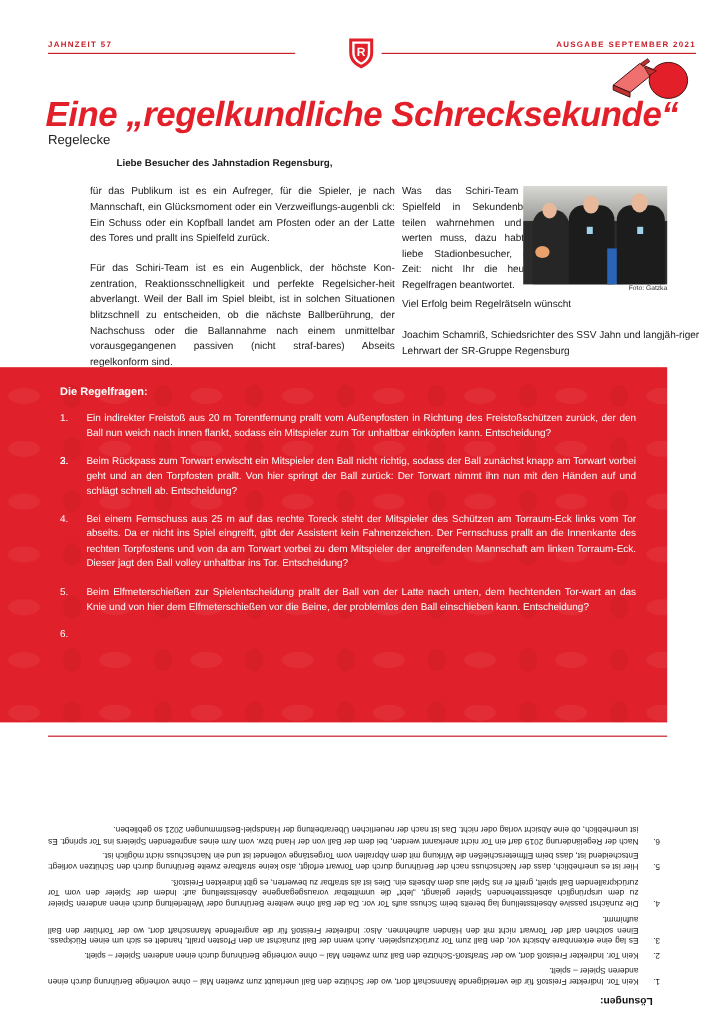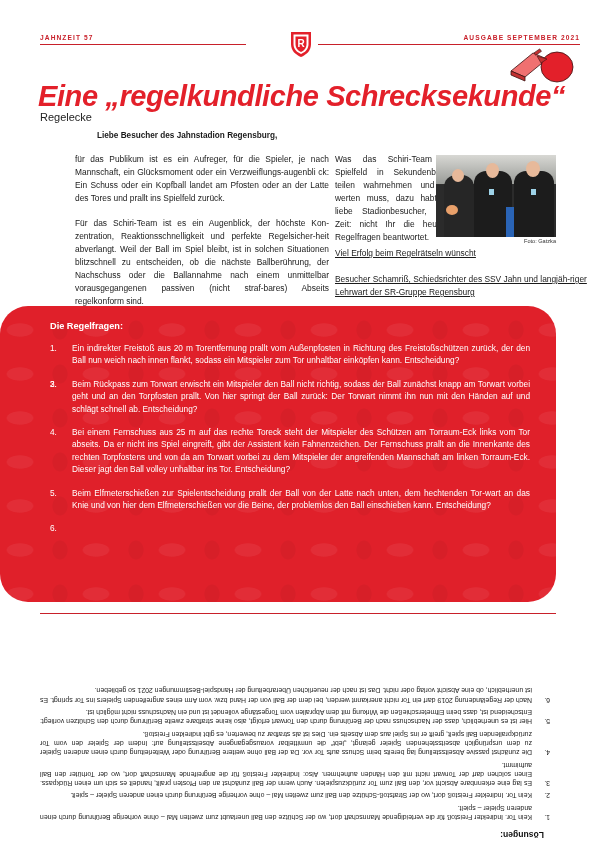--- a/index.html
+++ b/index.html
@@ -21,40 +21,39 @@
   .title {
     position: absolute; left: 38px; top: 80px; font-size: 29px; font-weight: bold; color: #e3202a;
     letter-spacing: -0.4px; white-space: nowrap; font-style: italic;
   }
   .salute { position: absolute; left: 50px; top: 131px; font-size: 8.2px; font-weight: bold; margin-left: 47px; }
   .col { position: absolute; font-size: 8.4px; line-height: 13px; text-align: justify; margin-left: 25px; }
   .col p { margin: 0 0 12px 0; }
   .col-left { left: 50px; top: 153px; width: 254px; }
   .col-right-top { left: 310px; top: 153px; width: 120px; }
   .col-right-bottom { left: 310px; top: 247px; width: 270px; text-align: left; }
-  .col-right-bottom p { margin: 0 0 13px 0; text-decoration: underline; }
+  .col-right-bottom p { margin: 0 0 13px 0; }
   .photo {
     position: absolute; left: 436px; top: 155px; width: 120px; height: 82px; overflow: hidden;
     background: linear-gradient(180deg, #d8d8d4 0%, #9a9c98 35%, #2b2b2b 36%, #2b2b2b 100%);
   }
   .photo .ref { position: absolute; bottom: 0; background: #1c1c1c; border-radius: 12px 12px 0 0; }
   .photo .head { position: absolute; border-radius: 50%; background: #e7b99a; }
   .photo .shirt-blue { position: absolute; background: #2a64b6; }
   .photo .badge { position: absolute; width: 5px; height: 6px; background: #9ed3e8; }
   .photo-caption { position: absolute; left: 500px; top: 238px; font-size: 5.6px; color: #333; width: 56px; text-align: right; }
 
   .questions-box {
     position: absolute; left: 0; top: 306px; width: 556px; height: 296px;
     background: #e0202a;
     background-image:
       radial-gradient(ellipse 14px 7px at 20px 24px, rgba(255,255,255,0.06) 90%, transparent 100%),
       radial-gradient(ellipse 8px 10px at 60px 24px, rgba(0,0,0,0.04) 90%, transparent 100%);
     background-size: 76px 44px;
     color: #ffffff;
-    border-radius: 28px;
   }
   .q-heading { position: absolute; left: 50px; top: 15px; font-size: 9.2px; font-weight: bold; }
   .q-list { position: absolute; left: 50px; top: 36px; width: 480px; margin: 0; padding: 0; list-style: none; }
   .q-item { position: relative; padding-left: 22px; font-size: 8.3px; line-height: 12.4px; margin-bottom: 11px; text-align: justify; }
   .q-num { position: absolute; left: 0; top: 0; }
   .divider { position: absolute; left: 40px; top: 613px; width: 516px; height: 1px; background: #c8202a; }
 
   .solutions {
     position: absolute; left: 40px; top: 620px; width: 516px; height: 220px;
     transform: rotate(180deg); transform-origin: center center;
@@ -104,21 +103,21 @@
   <div class="shirt-blue" style="left:70px;top:52px;width:12px;height:30px;"></div>
   <div class="ref" style="left:78px;width:40px;height:66px;"></div>
   <div class="head" style="left:90px;top:6px;width:14px;height:16px;"></div>
   <div class="badge" style="left:53px;top:34px;"></div>
   <div class="badge" style="left:95px;top:34px;"></div>
   <div style="position:absolute;left:10px;top:50px;width:12px;height:10px;border-radius:50%;background:#e9a06a;"></div>
 </div>
 <div class="photo-caption">Foto: Gatzka</div>
 <div class="col col-right-bottom">
   <p>Viel Erfolg beim Regelrätseln wünscht</p>
-  <p>Besucher Schamriß, Schiedsrichter des SSV Jahn und langjäh-riger Lehrwart der SR-Gruppe Regensburg</p>
+  <p>Joachim Schamriß, Schiedsrichter des SSV Jahn und langjäh-riger Lehrwart der SR-Gruppe Regensburg</p>
 </div>
 
 <div class="questions-box">
   <div class="q-heading">Die Regelfragen:</div>
   <ol class="q-list">
     <li class="q-item"><span class="q-num">1.</span><span>Ein indirekter Freistoß aus 20 m Torentfernung prallt vom Außenpfosten in Richtung des Freistoßschützen zurück, der den Ball nun weich nach innen flankt, sodass ein Mitspieler zum Tor unhaltbar einköpfen kann. Entscheidung?</span></li>
     <li class="q-item"><span class="q-num">2.</span></li>
     <li class="q-item"><span class="q-num">3.</span><span>Beim Rückpass zum Torwart erwischt ein Mitspieler den Ball nicht richtig, sodass der Ball zunächst knapp am Torwart vorbei geht und an den Torpfosten prallt. Von hier springt der Ball zurück: Der Torwart nimmt ihn nun mit den Händen auf und schlägt schnell ab. Entscheidung?</span></li>
     <li class="q-item"><span class="q-num">4.</span><span>Bei einem Fernschuss aus 25 m auf das rechte Toreck steht der Mitspieler des Schützen am Torraum-Eck links vom Tor abseits. Da er nicht ins Spiel eingreift, gibt der Assistent kein Fahnenzeichen. Der Fernschuss prallt an die Innenkante des rechten Torpfostens und von da am Torwart vorbei zu dem Mitspieler der angreifenden Mannschaft am linken Torraum-Eck. Dieser jagt den Ball volley unhaltbar ins Tor. Entscheidung?</span></li>
     <li class="q-item"><span class="q-num">5.</span><span>Beim Elfmeterschießen zur Spielentscheidung prallt der Ball von der Latte nach unten, dem hechtenden Tor-wart an das Knie und von hier dem Elfmeterschießen vor die Beine, der problemlos den Ball einschieben kann. Entscheidung?</span></li>

